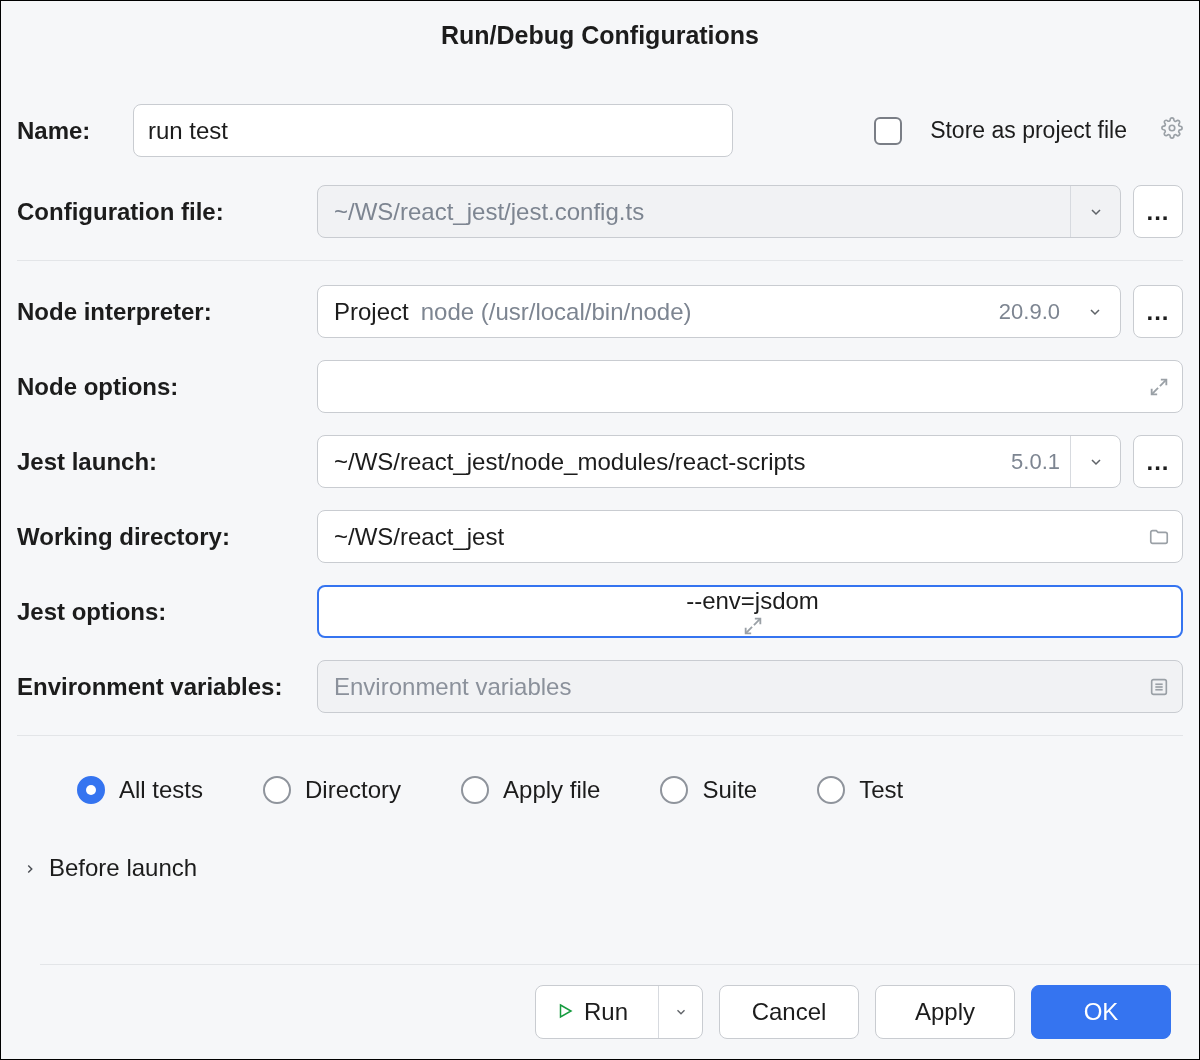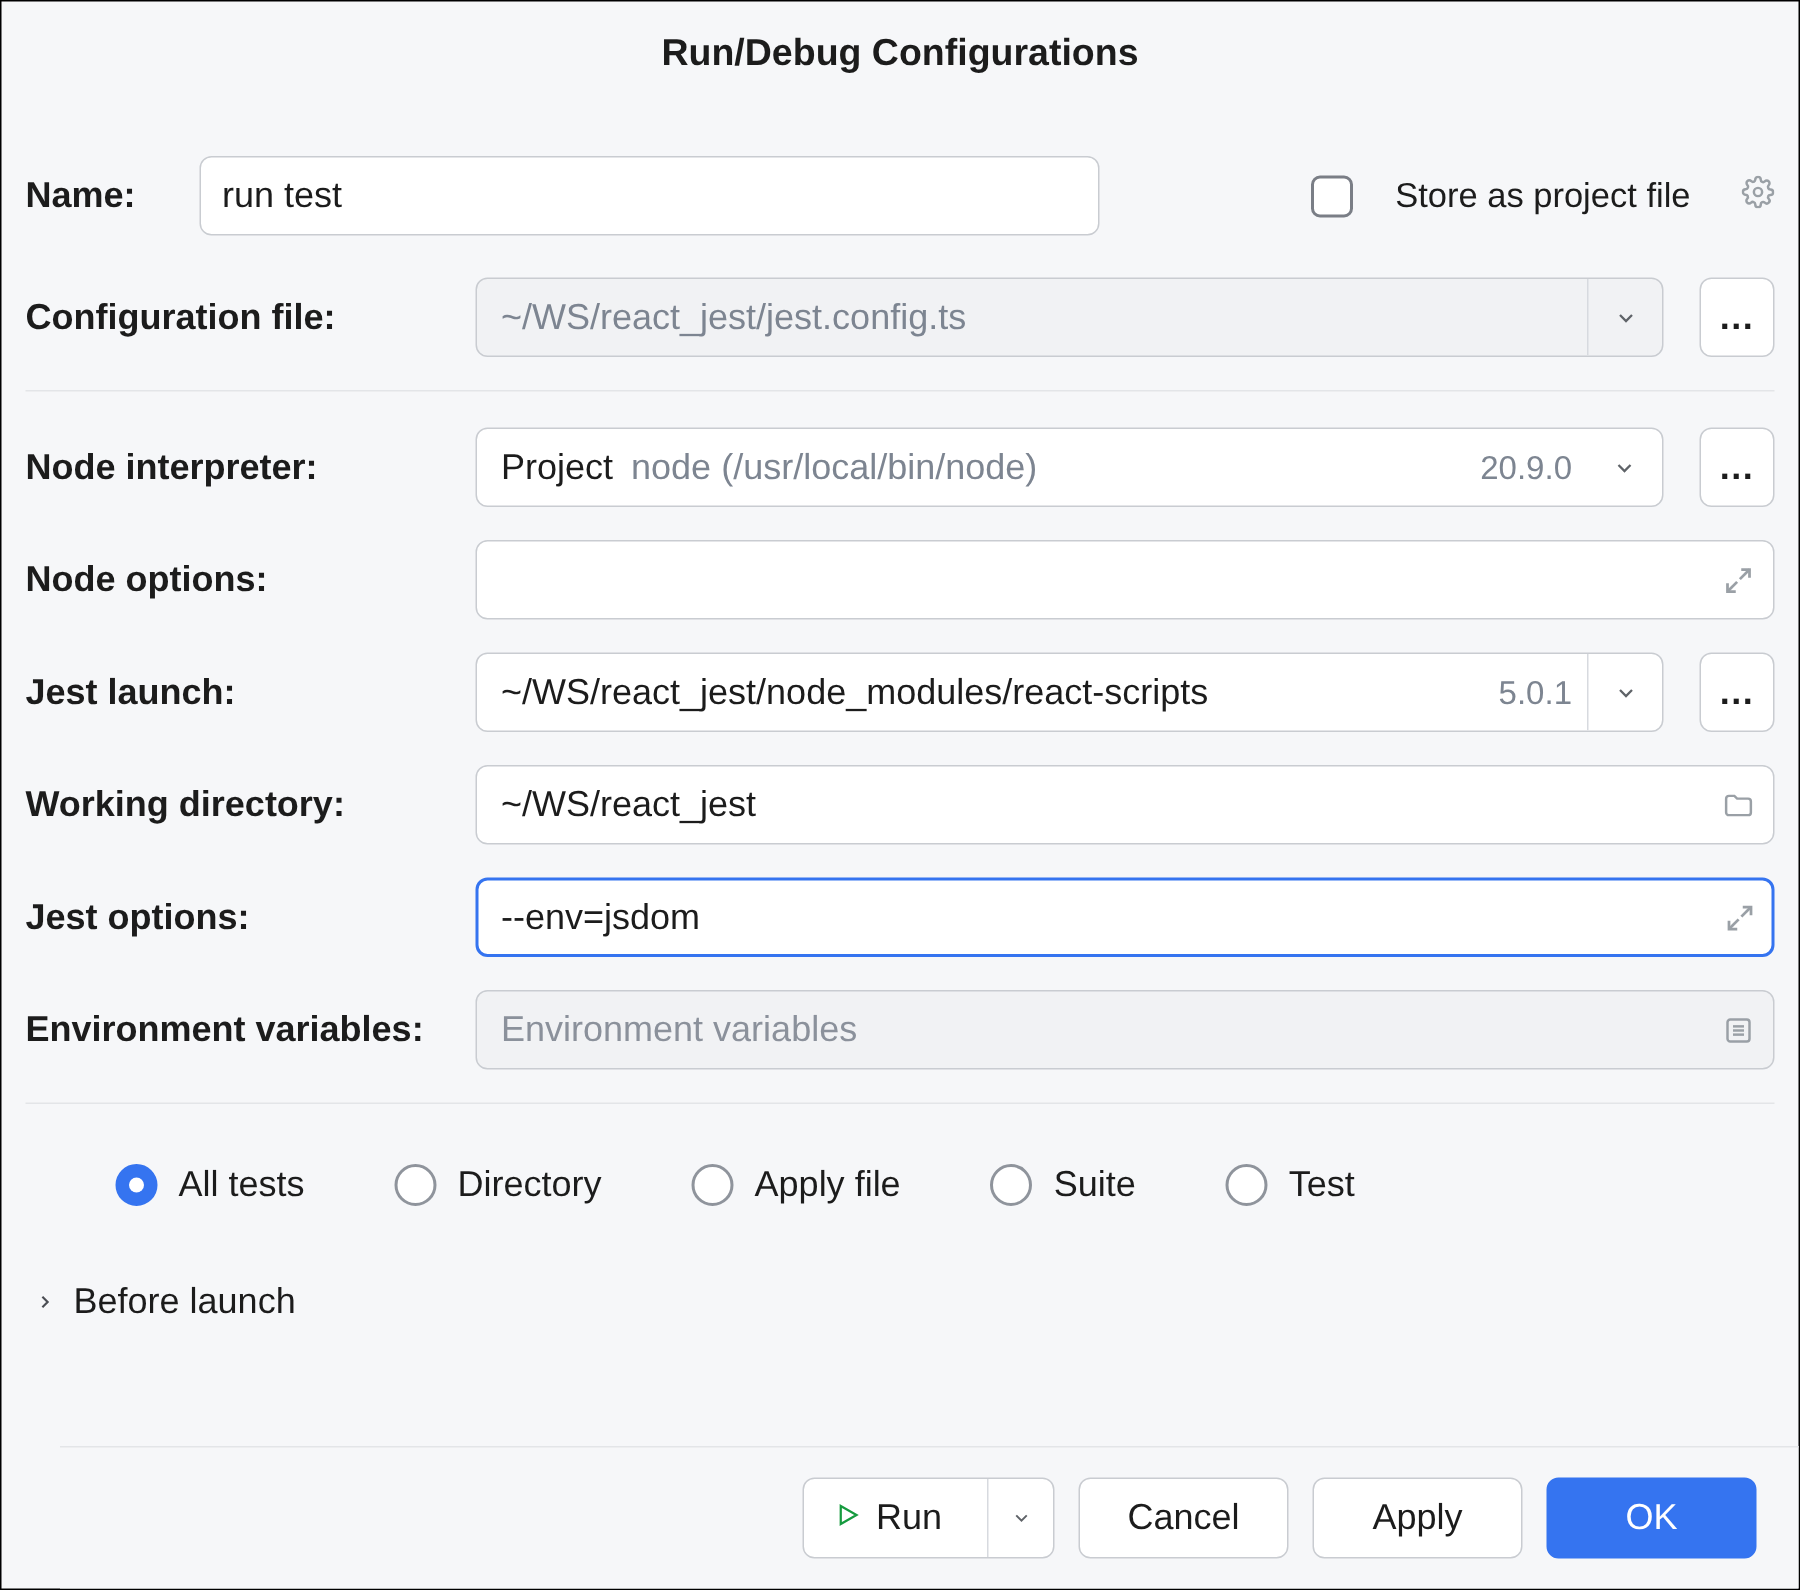--- a/index.html
+++ b/index.html
@@ -71,21 +71,21 @@
     margin-left: 6px;
   }
   .divider {
     height: 1px;
     background: #e3e5e8;
     margin: 10px 0 24px 0;
   }
   .input-group {
     display: flex;
     flex: 1;
-    gap: 24px;
+    gap: 12px;
     align-items: stretch;
   }
   .combo {
     display: flex;
     flex: 1;
     border: 1px solid #c9ccd1;
     border-radius: 8px;
     background: #fff;
     overflow: hidden;
     align-items: center;
@@ -130,20 +130,21 @@
     border: 1px solid #c9ccd1;
     border-radius: 8px;
     background: #fff;
     align-items: center;
     height: 53px;
     padding: 0 12px 0 16px;
   }
   .field-with-icon.focused {
     border: 2px solid #3574f0;
     padding: 0 10px 0 15px;
+    flex-direction: column;
   }
   .field-with-icon .text {
     flex: 1;
     font-size: 24px;
     color: #1c1c1c;
   }
   .field-with-icon .placeholder { color: #8b919b; }
   .trail-icon {
     color: #9aa0a6;
     display: flex; align-items: center; justify-content: center;

